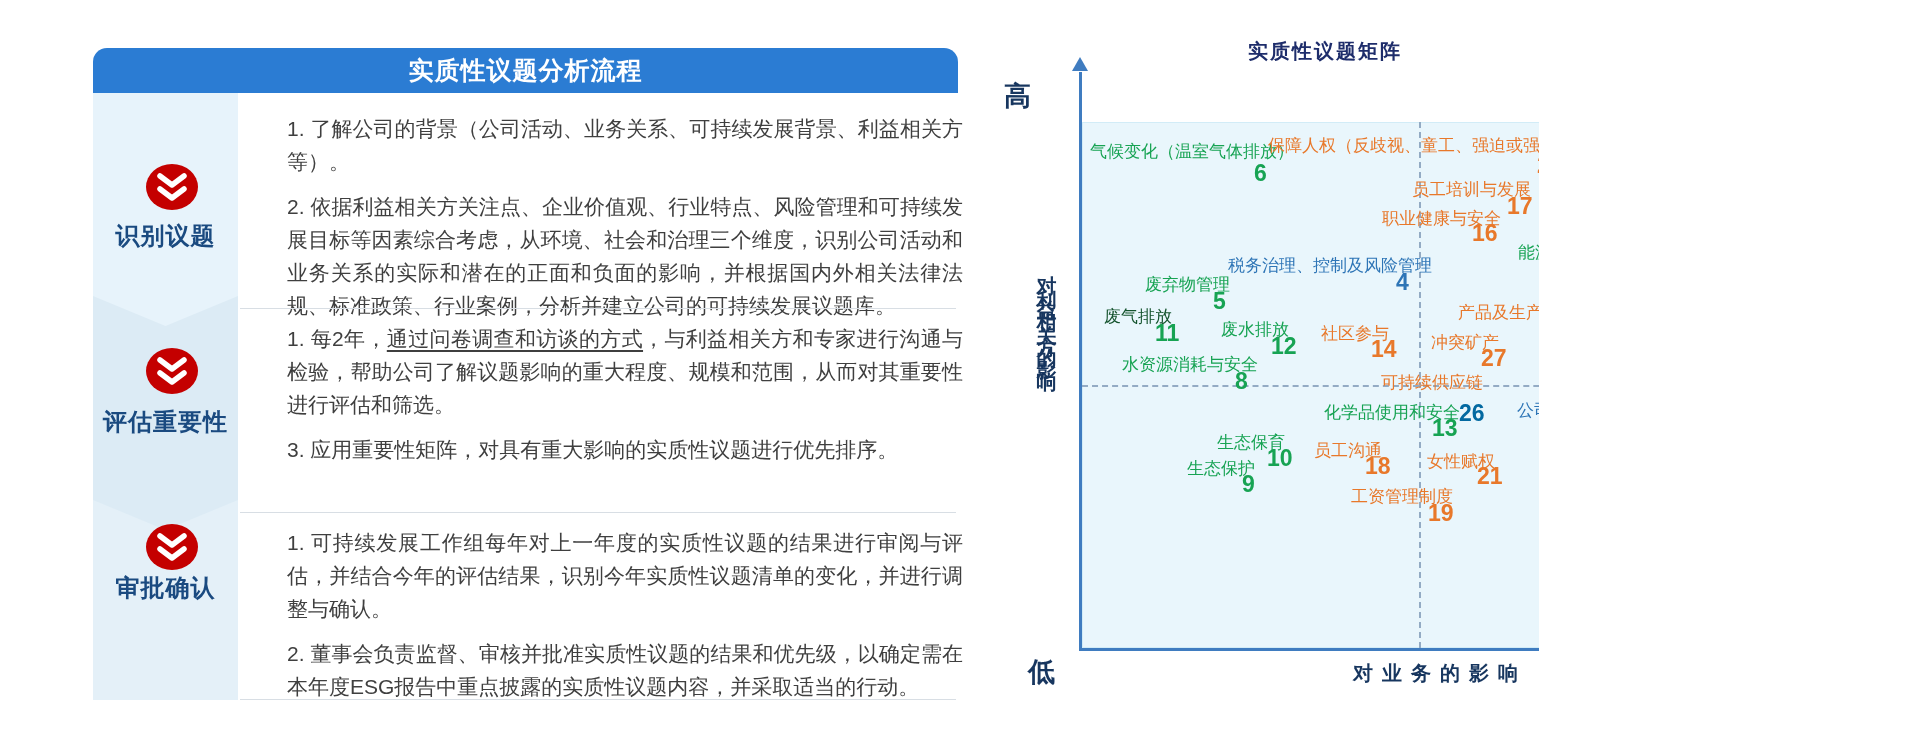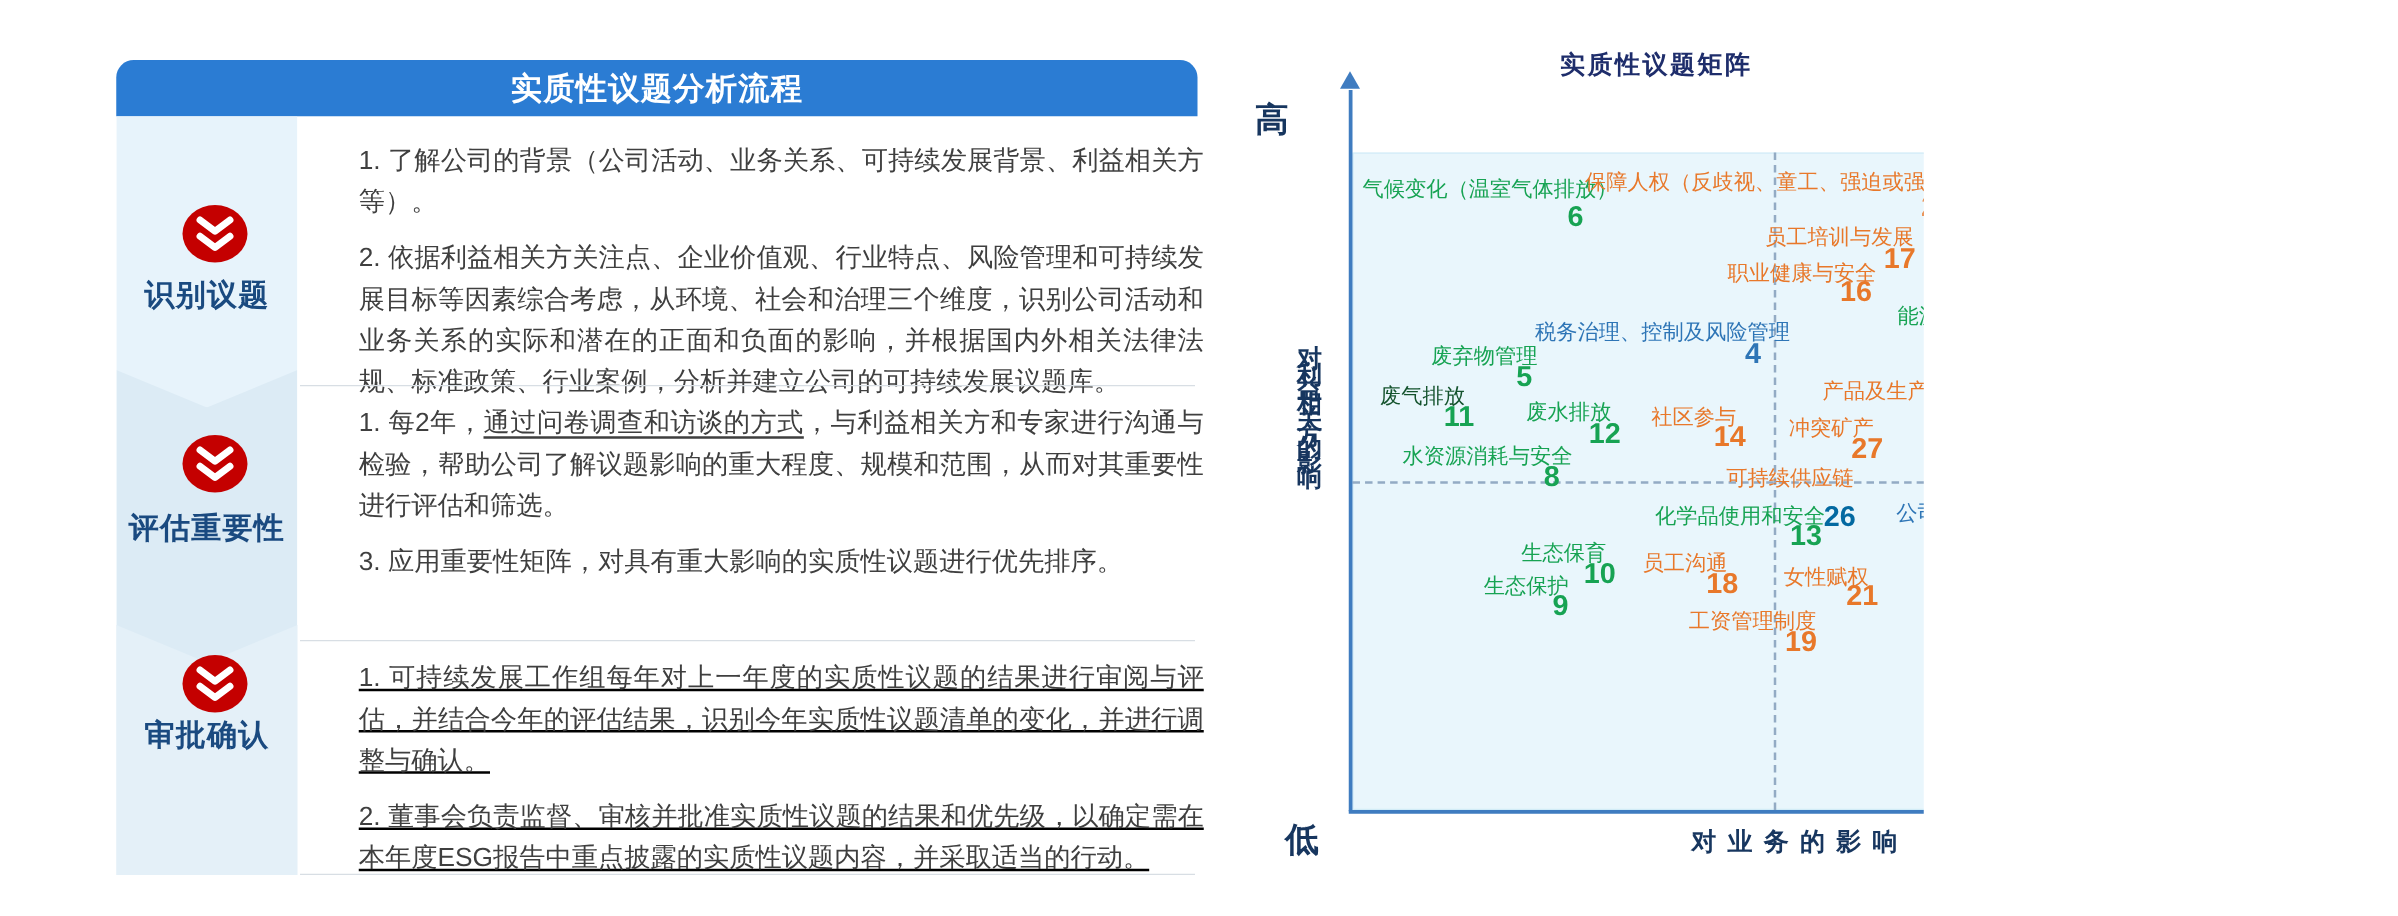--- a/index.html
+++ b/index.html
@@ -91,21 +91,21 @@
   <span class="abs step-label" style="top:572px;">审批确认</span>
 
   <div class="abs textcol" id="step-text-0" style="top:112px;">
       <p class="para"><span>1. 了解公司的背景（公司活动、业务关系、可持续发展背景、利益相关方等）。</span></p>
       <p class="para"><span>2. 依据利益相关方关注点、企业价值观、行业特点、风险管理和可持续发展目标等因素综合考虑，从环境、社会和治理三个维度，识别公司活动和业务关系的实际和潜在的正面和负面的影响，并根据国内外相关法律法规、标准政策、行业案例，分析并建立公司的可持续发展议题库。</span></p>
     </div>
   <div class="abs textcol" id="step-text-1" style="top:322px;">
       <p class="para"><span>1. 每2年，</span><span class="u">通过问卷调查和访谈的方式</span><span>，与利益相关方和专家进行沟通与检验，帮助公司了解议题影响的重大程度、规模和范围，从而对其重要性进行评估和筛选。</span></p>
       <p class="para"><span>3. 应用重要性矩阵，对具有重大影响的实质性议题进行优先排序。</span></p>
     </div>
-  <div class="abs textcol" id="step-text-2" style="top:526px;text-decoration:underline;">
+  <div class="abs textcol" id="step-text-2" style="top:526px;">
       <p class="para"><span>1. 可持续发展工作组每年对上一年度的实质性议题的结果进行审阅与评估，并结合今年的评估结果，识别今年实质性议题清单的变化，并进行调整与确认。</span></p>
       <p class="para"><span>2. 董事会负责监督、审核并批准实质性议题的结果和优先级，以确定需在本年度ESG报告中重点披露的实质性议题内容，并采取适当的行动。</span></p>
     </div>
 
   <div class="abs divider" style="top:308px;"></div>
   <div class="abs divider" style="top:512px;"></div>
   <div class="abs divider" style="top:699px;"></div>
 
   <div class="abs chart-title">实质性议题矩阵</div>
 

